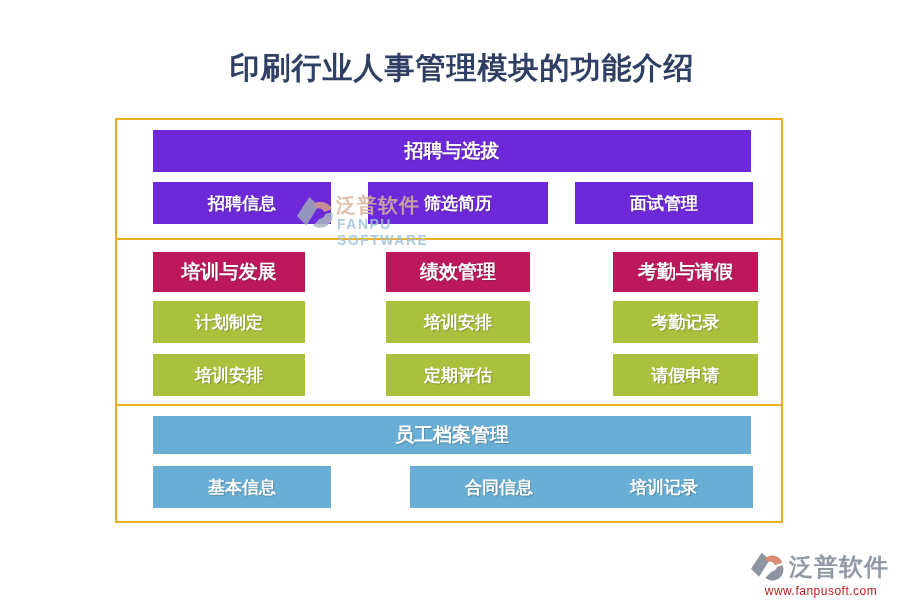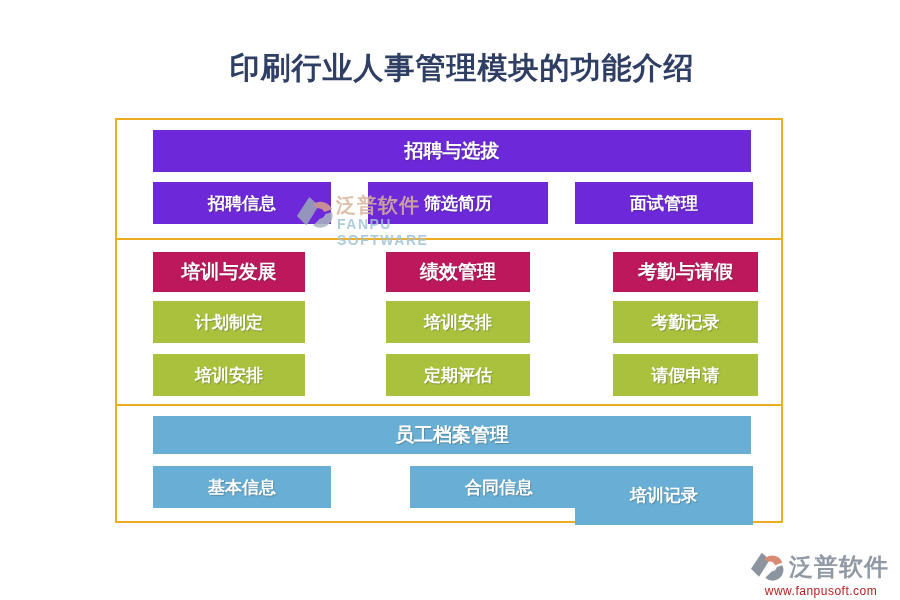--- a/index.html
+++ b/index.html
@@ -53,21 +53,21 @@
   .col1{left:269px;width:144px;}
   .col2{left:496px;width:145px;}
   .row-h{top:132px;height:40px;}
   .row-a{top:181px;height:42px;}
   .row-b{top:234px;height:42px;}
 
   
   .s3-header{left:36px;top:296px;width:598px;height:38px;}
   .s3-b0{left:36px;top:346px;width:178px;height:42px;}
   .s3-b1{left:251px;top:346px;width:178px;height:42px;margin-left:42px;}
-  .s3-b2{left:458px;top:346px;width:178px;height:59px;}
+  .s3-b2{left:458px;top:346px;width:178px;height:42px;}
 
   
   .watermark{
     position:absolute;left:296px;top:190px;width:170px;height:52px;
     opacity:0.85;z-index:5;pointer-events:none;
   }
   .watermark .wm-icon{position:absolute;left:0;top:2px;}
   .wm-text{
     position:absolute;left:40px;top:2px;
     font-size:20px;font-weight:bold;color:#D8B39A;letter-spacing:1px;

